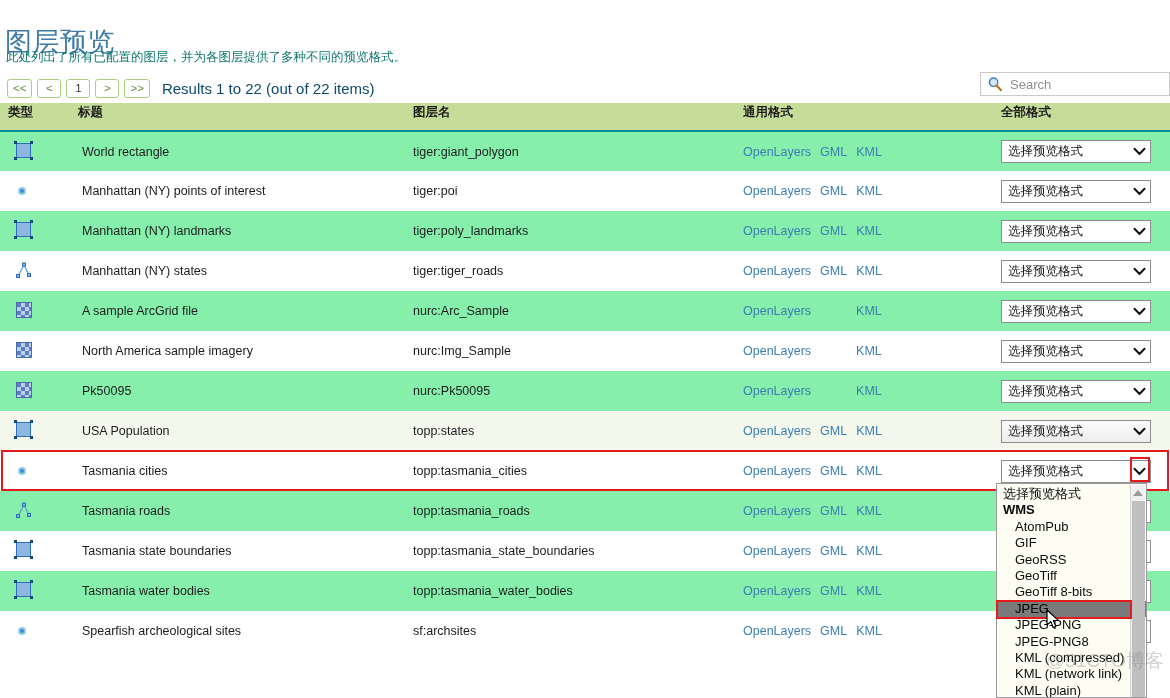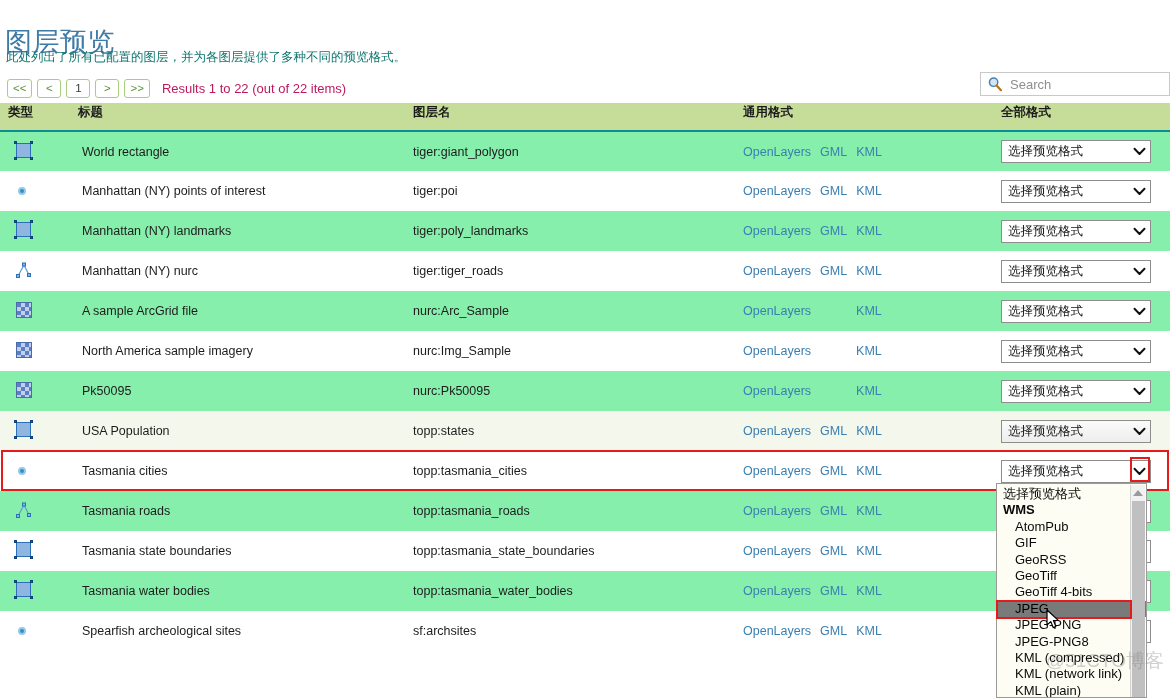--- a/index.html
+++ b/index.html
@@ -55,22 +55,22 @@
     line-height: 17px;
     text-align: center;
     cursor: pointer;
     white-space: nowrap;
   }
   .pager-btn.current {
     color: #3a3a3a;
   }
   .pager-text {
     margin-left: 7px;
-    font-size: 13px;
-    color: #be185d;
+    font-size: 15px;
+    color: #0c4a6e;
     white-space: nowrap;
   }
 
   
   .search-wrap {
     position: absolute;
     right: 0px; top: 72px;
     width: 190px; height: 24px;
     border: 1px solid #c9c9c9;
     background: #ffffff;
@@ -377,21 +377,21 @@
             </div>
           </td>
         </tr>
         <tr class="even">
           <td class="c-type"><span class="ico ico-line"><svg width="16" height="16" viewBox="0 0 16 16">
                 <polyline points="2,14 8,3 13,13" fill="none" stroke="#5d9bd5" stroke-width="1.2"></polyline>
                 <rect x="0.5" y="12.5" width="3" height="3" fill="#8fb6e0" stroke="#2a6fb8" stroke-width="1"></rect>
                 <rect x="6.5" y="1" width="3" height="3" fill="#8fb6e0" stroke="#2a6fb8" stroke-width="1"></rect>
                 <rect x="11.5" y="11.5" width="3" height="3" fill="#8fb6e0" stroke="#2a6fb8" stroke-width="1"></rect>
               </svg></span></td>
-          <td class="c-title">Manhattan (NY) nurc</td>
+          <td class="c-title">Manhattan (NY) states</td>
           <td>tiger:tiger_roads</td>
           <td class="fmt-links"><a href="#">OpenLayers</a><a href="#">GML</a><a href="#">KML</a></td>
           <td>
             <div class="sel-wrap">
               <div class="sel">
                 <span>选择预览格式</span>
                 <span class="caret">
                   <svg width="13" height="9" viewBox="0 0 13 9">
                     <polyline points="1.5,1.8 6.5,7 11.5,1.8" fill="none" stroke="#111" stroke-width="2" stroke-linecap="round" stroke-linejoin="round"></polyline>
                   </svg>
@@ -574,21 +574,21 @@
     <div class="dd-scroll">
       <div class="arrow-up"></div>
       <div class="thumb"></div>
     </div>
   <div class="dd-item placeholder">选择预览格式</div>
       <div class="dd-item group">WMS</div>
       <div class="dd-item">AtomPub</div>
       <div class="dd-item">GIF</div>
       <div class="dd-item">GeoRSS</div>
       <div class="dd-item">GeoTiff</div>
-      <div class="dd-item">GeoTiff 4-bits</div>
+      <div class="dd-item">GeoTiff 8-bits</div>
       <div class="dd-item selected">JPEG</div>
       <div class="dd-item">JPEG-PNG</div>
       <div class="dd-item">JPEG-PNG8</div>
       <div class="dd-item">KML (compressed)</div>
       <div class="dd-item">KML (network link)</div>
       <div class="dd-item">KML (plain)</div>
     </div>
 
   <div id="row-annot" class="annot-red"></div>
   <div id="sel-annot" class="annot-red"></div>

